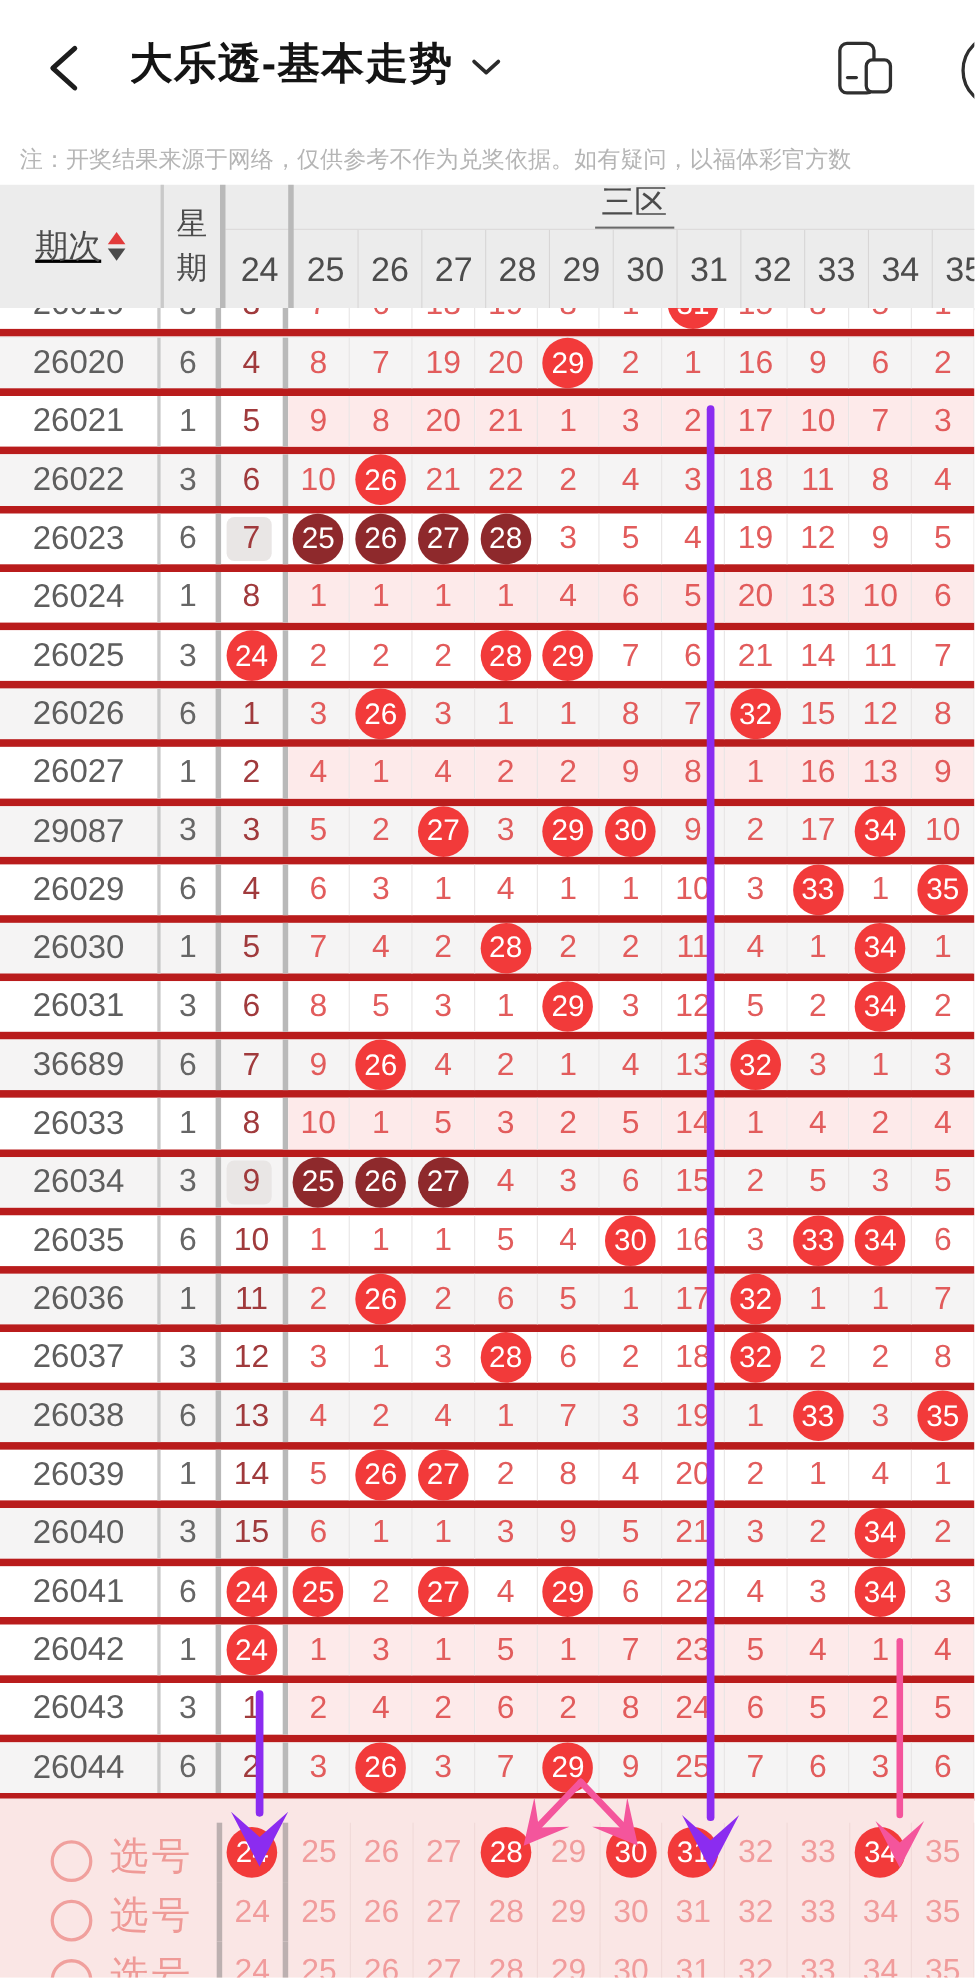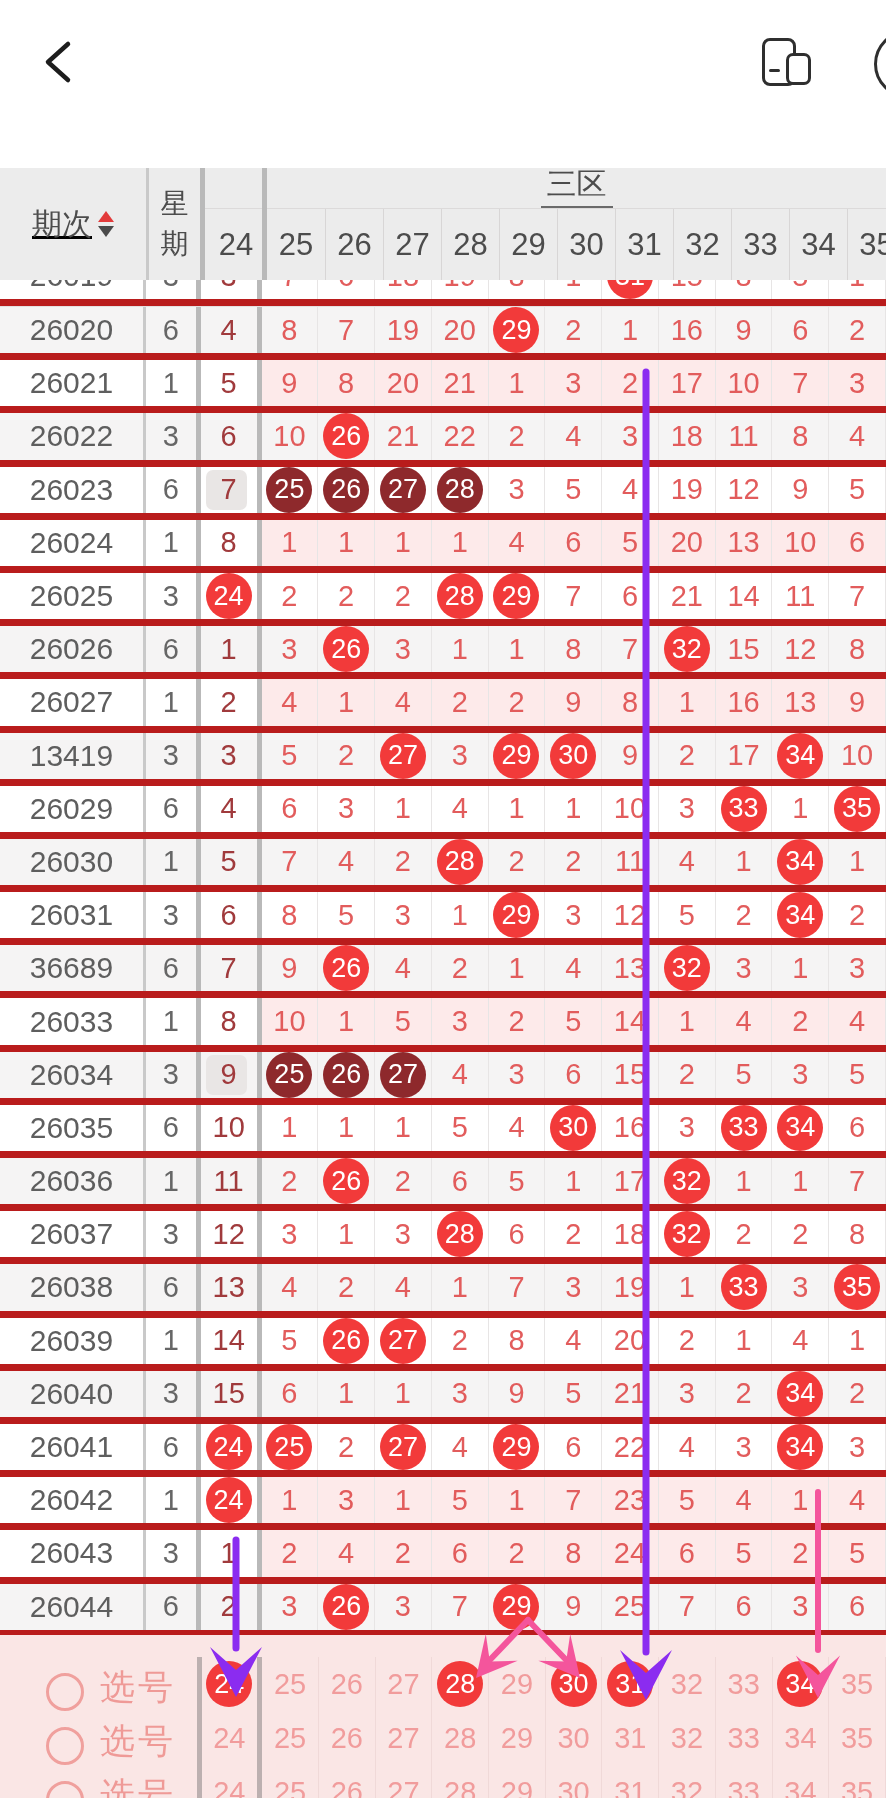--- a/index.html
+++ b/index.html
@@ -73,28 +73,35 @@
 <body>
 
 <div class="screen">
 
   <div class="topbar">
     <div class="back-btn">
       <svg width="40" height="44" viewBox="0 0 40 44">
         <polyline points="28,4 8,22 28,40" fill="none" stroke="#1d1d1d" stroke-width="4.5" stroke-linecap="round" stroke-linejoin="round"></polyline>
       </svg>
     </div>
+    <div class="title-wrap">
+      <span class="page-title">大乐透-基本走势</span>
+      <svg class="caret" width="28" height="16" viewBox="0 0 28 16">
+        <polyline points="3,3 14,13 25,3" fill="none" stroke="#2b2b2b" stroke-width="3.4" stroke-linecap="round" stroke-linejoin="round"></polyline>
+      </svg>
+    </div>
     <div class="pages-icon">
       <div class="pg-tall"></div>
       <div class="pg-small"></div>
       <div class="pg-dash"></div>
     </div>
     <div class="edge-circle"></div>
   </div>
 
+  <div class="note">注：开奖结果来源于网络，仅供参考不作为兑奖依据。如有疑问，以福体彩官方数</div>
 
   <div class="thead">
     <div class="h-period">
       <span class="lbl">期次</span>
       <span class="sort">
         <span class="tri-up"></span>
         <span class="tri-dn"></span>
       </span>
     </div>
     <div class="h-week">
@@ -479,21 +486,21 @@
           <span class="plain">16</span>
         </div>
         <div class="c num pinkcell">
           <span class="plain">13</span>
         </div>
         <div class="c num pinkcell">
           <span class="plain">9</span>
         </div>
       </div>
       <div class="trow zebra">
-        <div class="c period">13419</div>
+        <div class="c period">29087</div>
         <div class="c week">3</div>
         <div class="c num n24">
           <span class="plain">3</span>
         </div>
         <div class="c num">
           <span class="plain">5</span>
         </div>
         <div class="c num">
           <span class="plain">2</span>
         </div>

